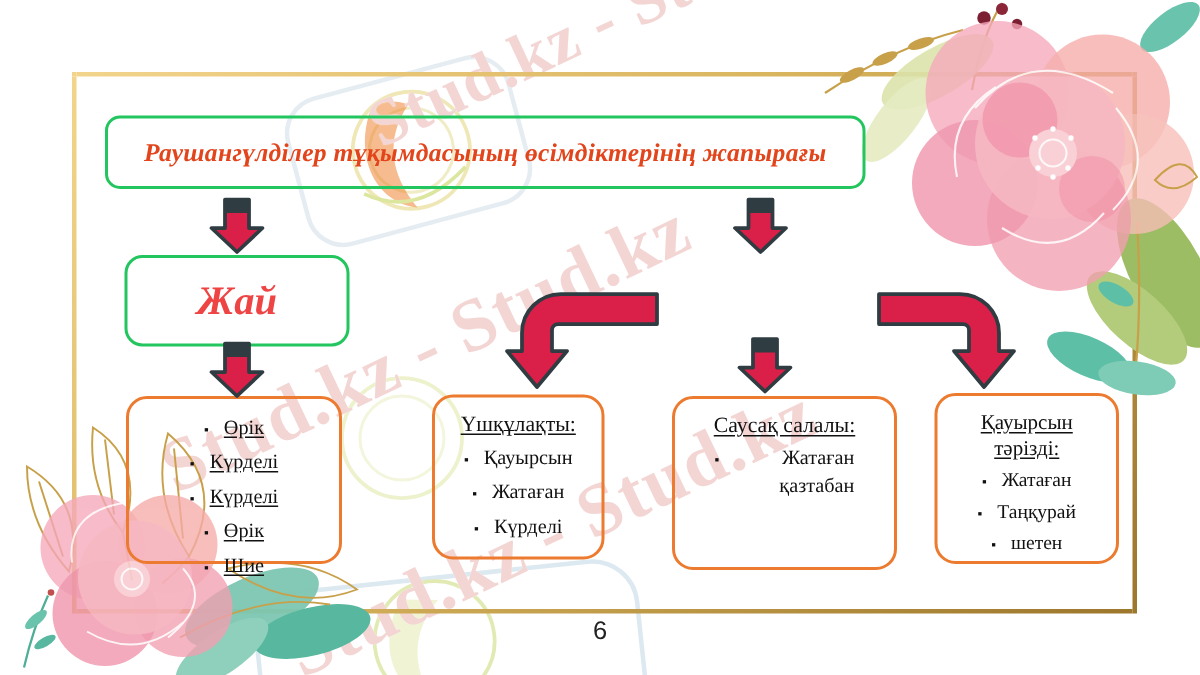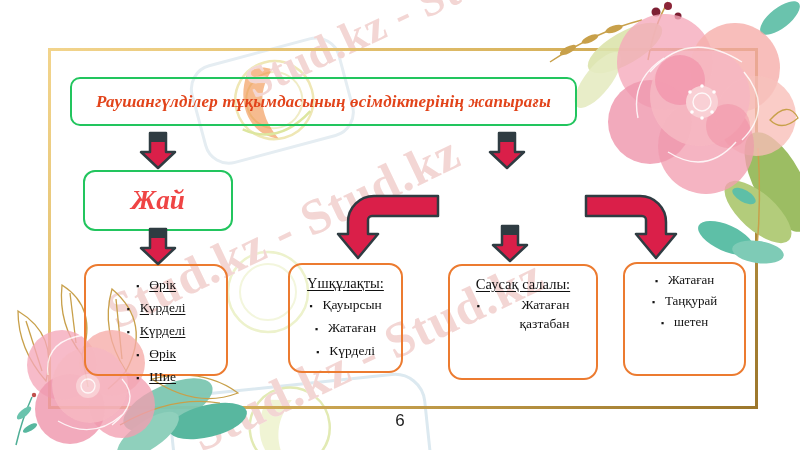--- a/index.html
+++ b/index.html
@@ -254,20 +254,21 @@
     <div class="ul">
 
     <div class="li">
         <span class="blt">▪</span>
         <span class="txt">Жатаған қазтабан</span>
       </div>
       </div>
   </div>
 
   <div class="listbox box4">
+    <div class="hd">Қауырсын тәрізді:</div>
     <div class="ul">
 
     <div class="li">
         <span class="blt">▪</span>
         <span class="txt">Жатаған</span>
       </div>
         <div class="li">
         <span class="blt">▪</span>
         <span class="txt">Таңқурай</span>
       </div>

